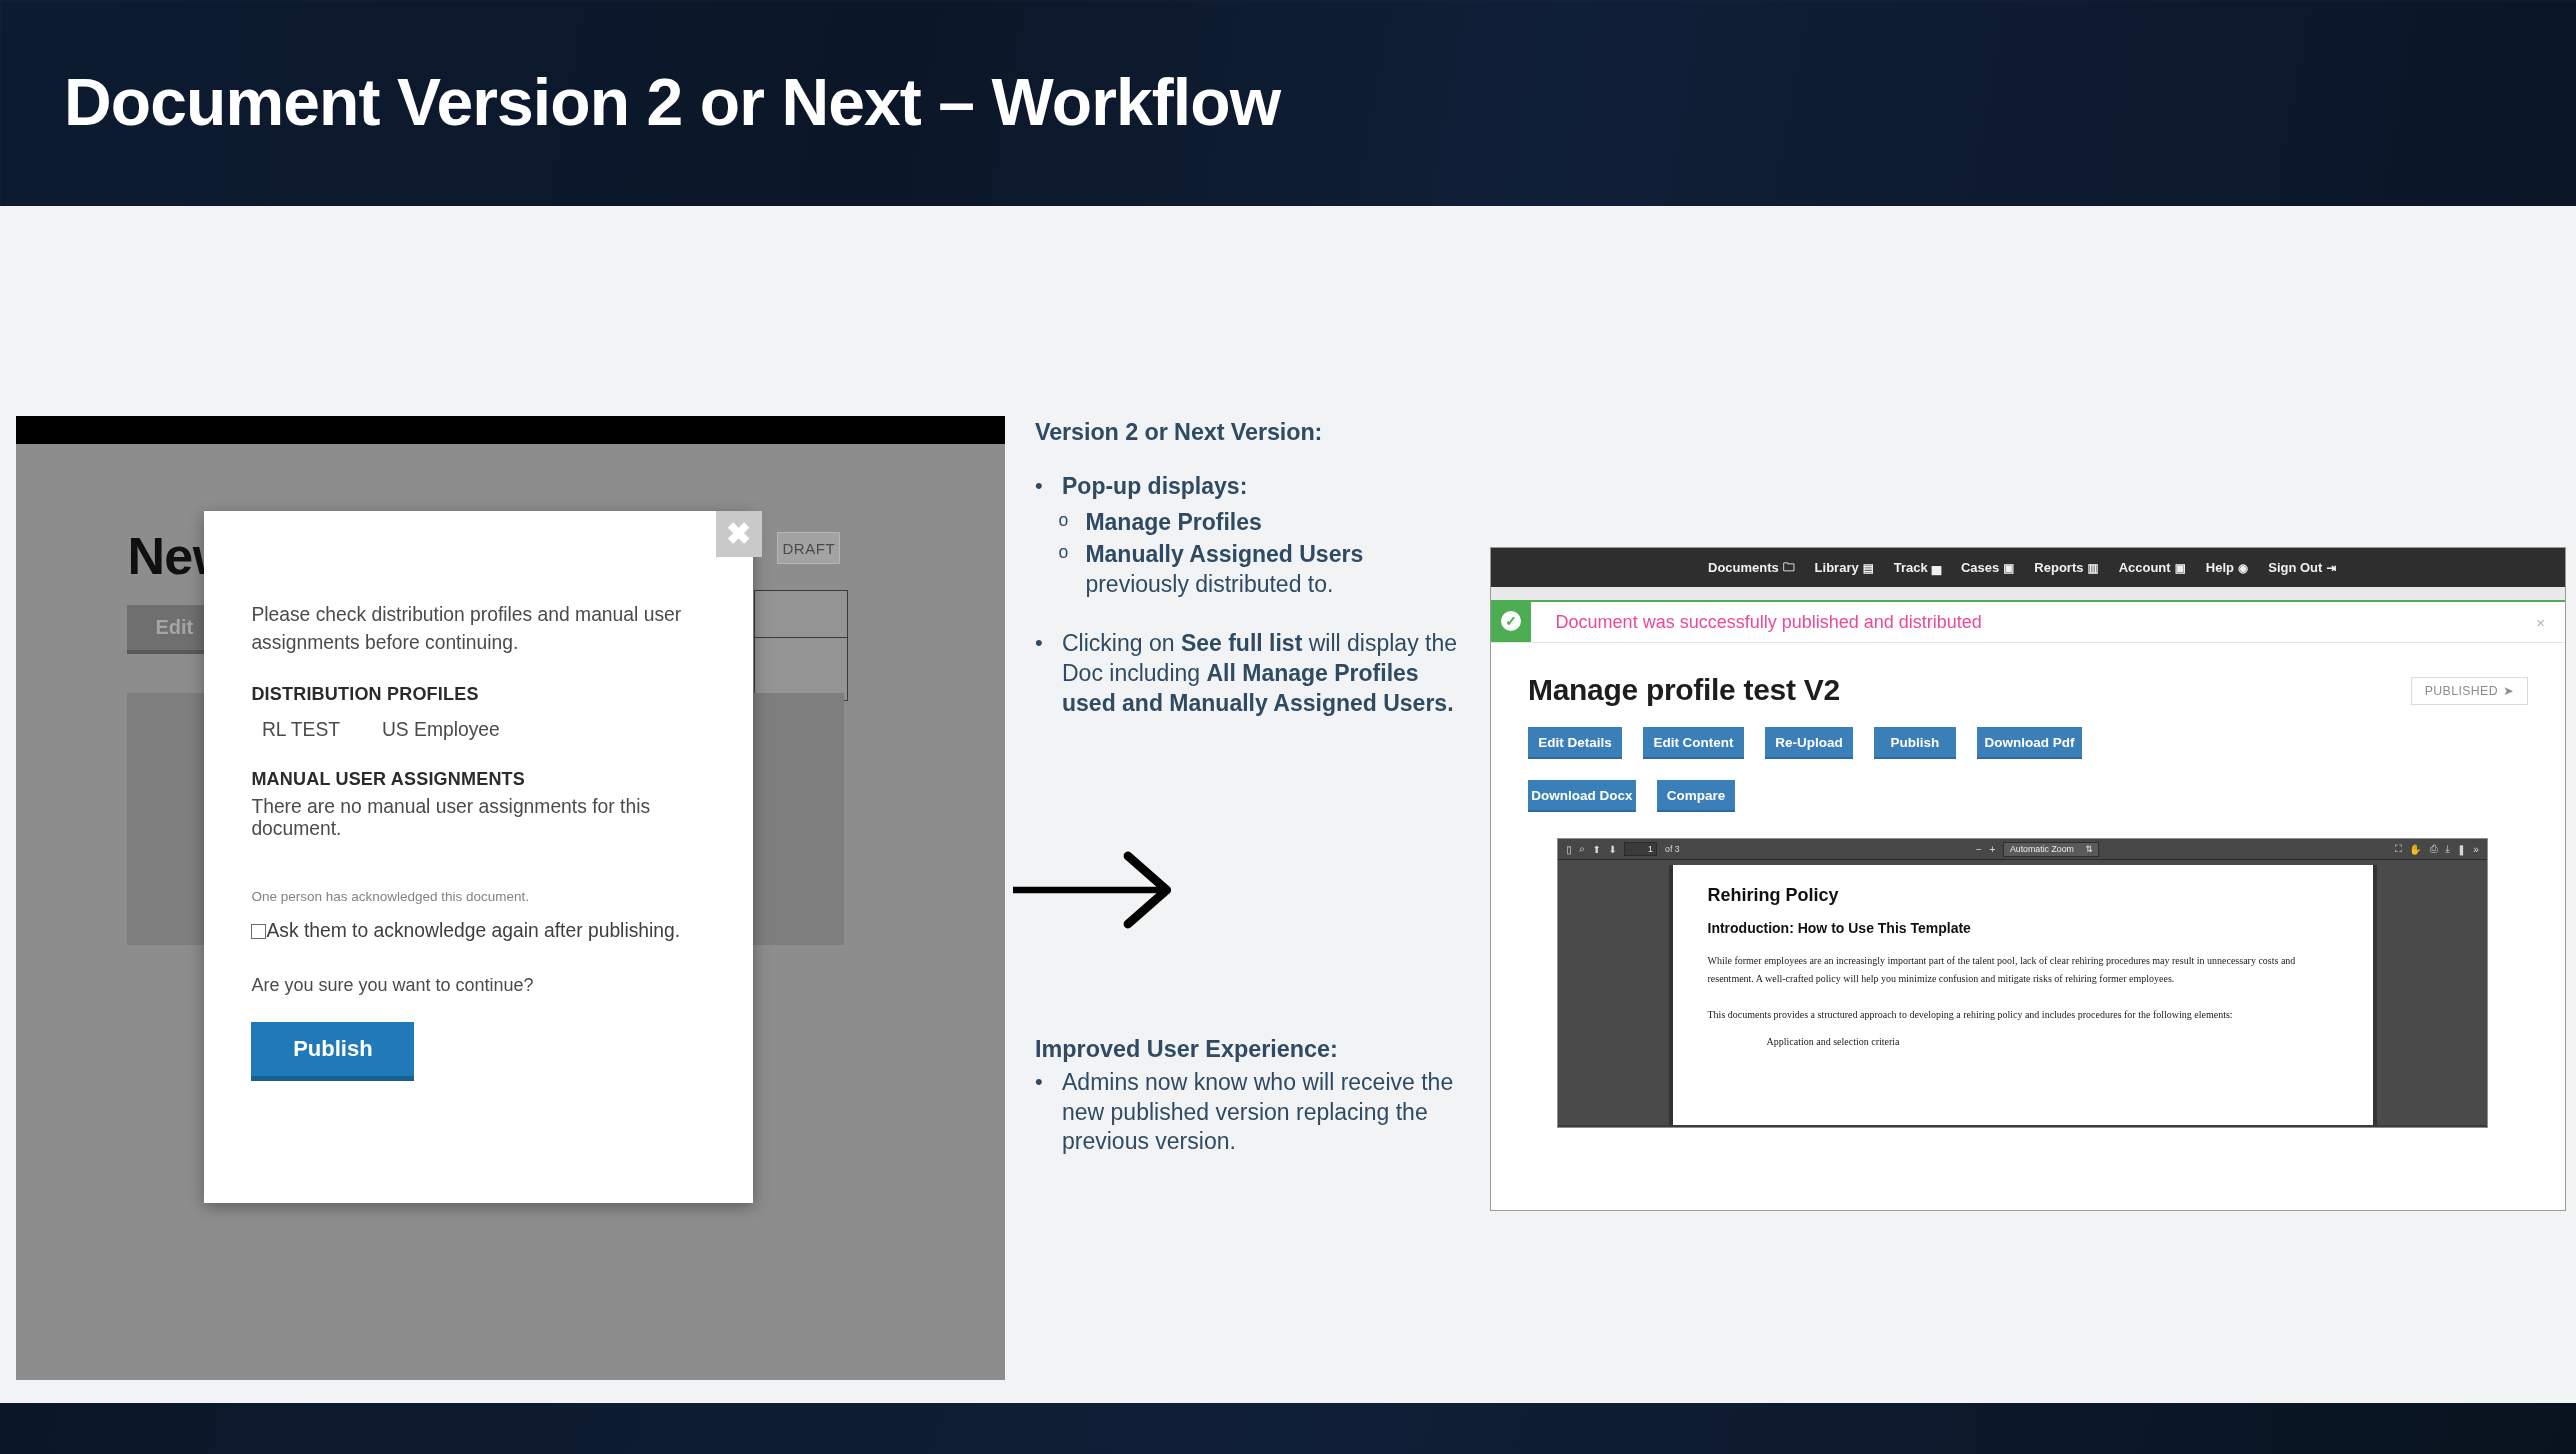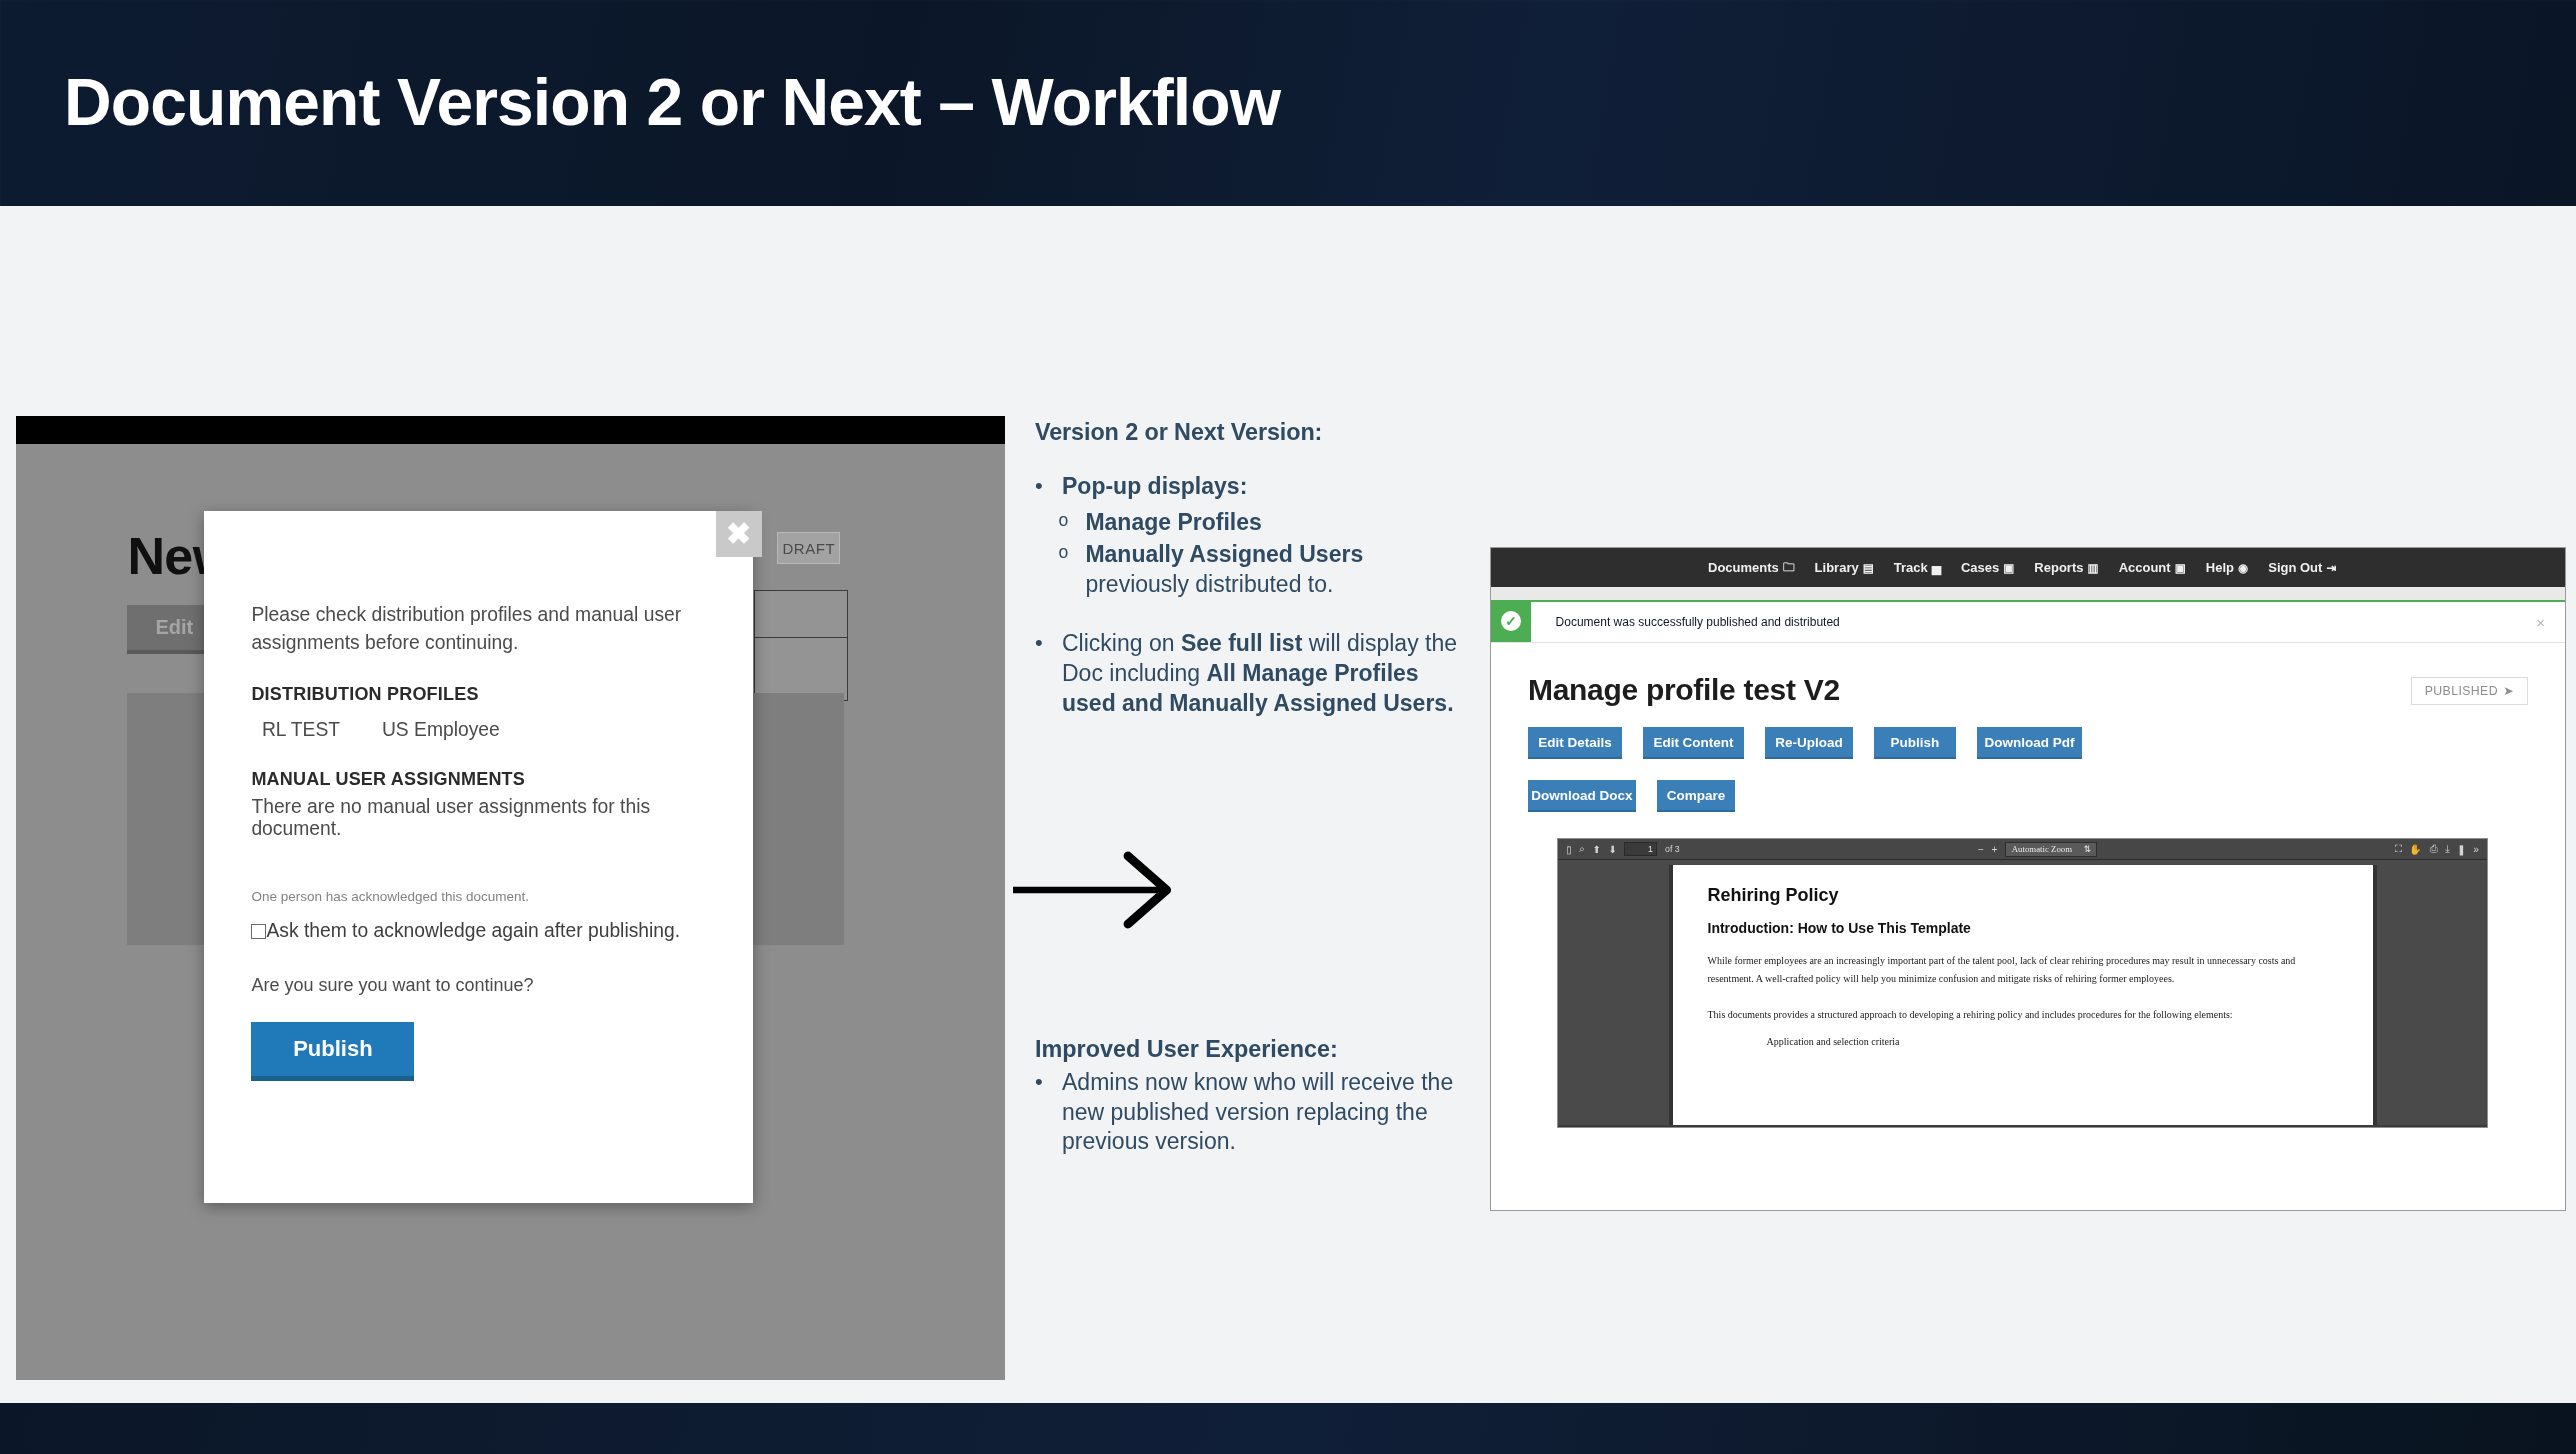--- a/index.html
+++ b/index.html
@@ -157,21 +157,21 @@
   }
   .sr-check {
     width: 20px; height: 20px; border-radius: 50%; background: #fff;
     display: flex; align-items: center; justify-content: center;
     color: #4cad52; font-size: 14px; font-weight: 700; line-height: 1;
   }
   .sr-alert-body {
     flex: 1; background: #fff; display: flex; align-items: center; justify-content: space-between;
     padding: 0 20px 0 24.6px; border-top: 2.9px solid #4cad52;
   }
-  .sr-alert-body .msg { font-size: 12px; color: #0f172a; }
+  .sr-alert-body .msg { font-size: 18px; color: #ec4899; }
   .sr-alert-body .x { font-size: 15px; color: #b5b5b5; cursor: pointer; }
 
   .sr-main { padding: 30px 37px 0 37px; }
   .sr-head { display: flex; align-items: flex-start; justify-content: space-between; }
   .sr-title { font-size: 30px; font-weight: 700; color: #1d1d1d; letter-spacing: -0.3px; }
   .sr-published {
     border: 1.2px solid #dcdcdc; background: #fff; padding: 6.4px 13px;
     font-size: 12.3px; color: #8c8c8c; letter-spacing: 0.4px; display: flex; gap: 5.3px; align-items: center;
     margin-top: 3.5px;
   }
@@ -191,21 +191,21 @@
   }
   .pdf-tb .ic { font-size: 10px; cursor: pointer; opacity: .92; }
   .pdf-page-in {
     width: 33px; height: 14px; background: #3a3a3a; border: 0.6px solid #2a2a2a;
     color: #e5e5e5; font-size: 8.8px; display: flex; align-items: center; justify-content: flex-end;
     padding-right: 3.5px;
   }
   .pdf-of { font-size: 8.8px; color: #d6d6d6; }
   .pdf-zoomsel {
     background: #5a5a5a; border: 0.6px solid #2e2e2e; color: #ececec;
-    font-size: 8.8px; padding: 1.8px 4.7px 1.8px 5.9px; display: flex; align-items: center; gap: 11.7px; font-family: Liberation Serif, serif;
+    font-size: 8.8px; padding: 1.8px 4.7px 1.8px 5.9px; display: flex; align-items: center; gap: 11.7px;
   }
   .pdf-sp { flex: 1; }
   .pdf-canvas {
     height: 265px; background: #4a4a4a; display: flex; justify-content: center;
     padding-top: 4.7px;
   }
   .pdf-paper {
     width: 708px; background: #fff; padding: 20px 35px 0 35px;
     border-left: 4.7px solid #333; border-right: 4.7px solid #333;
   }

